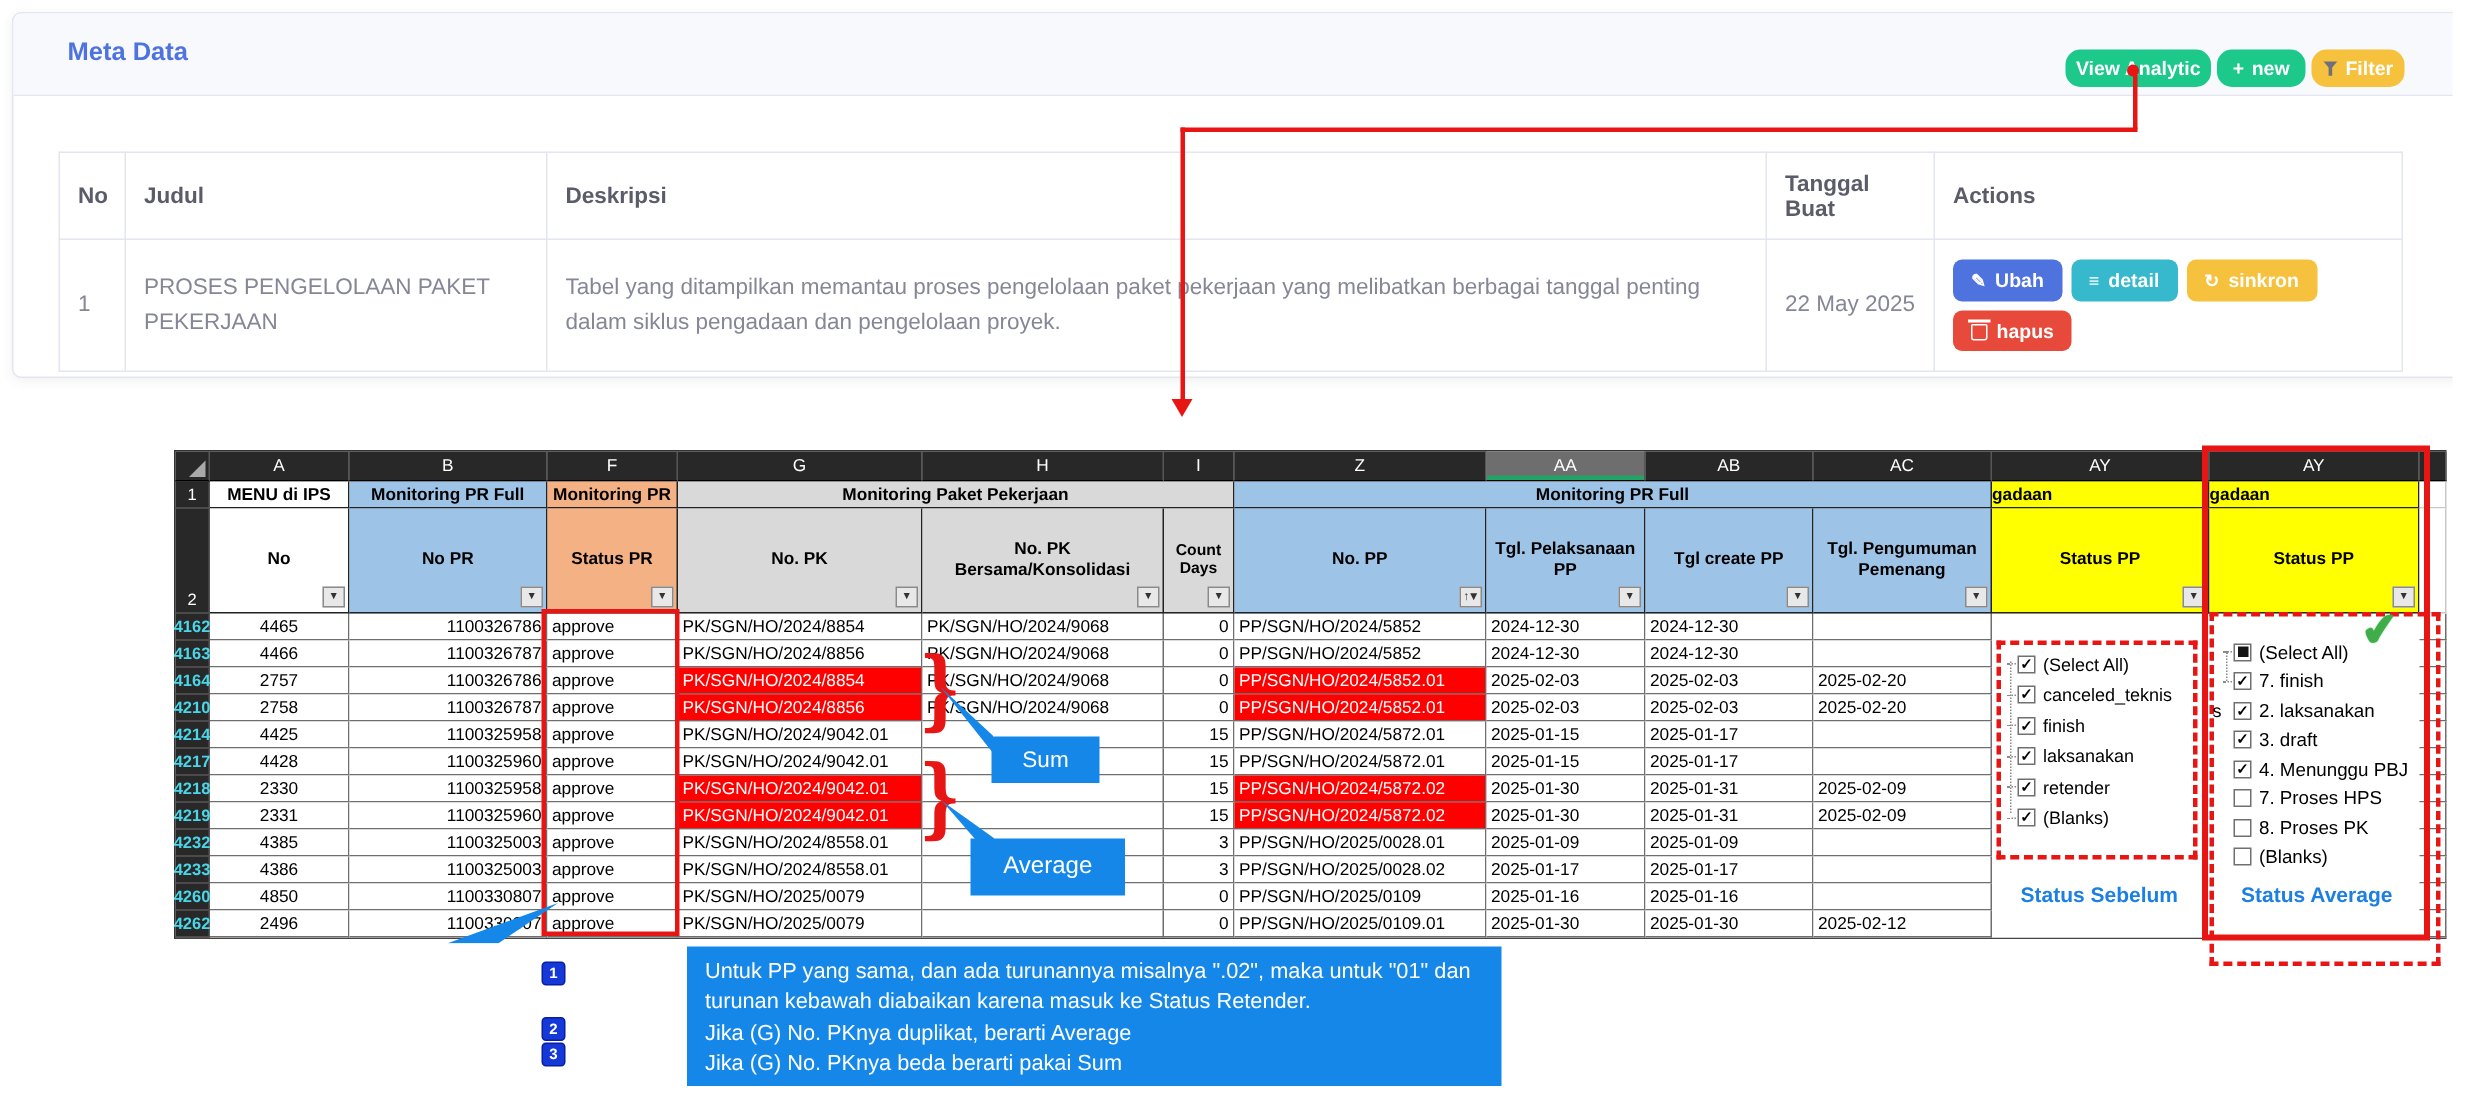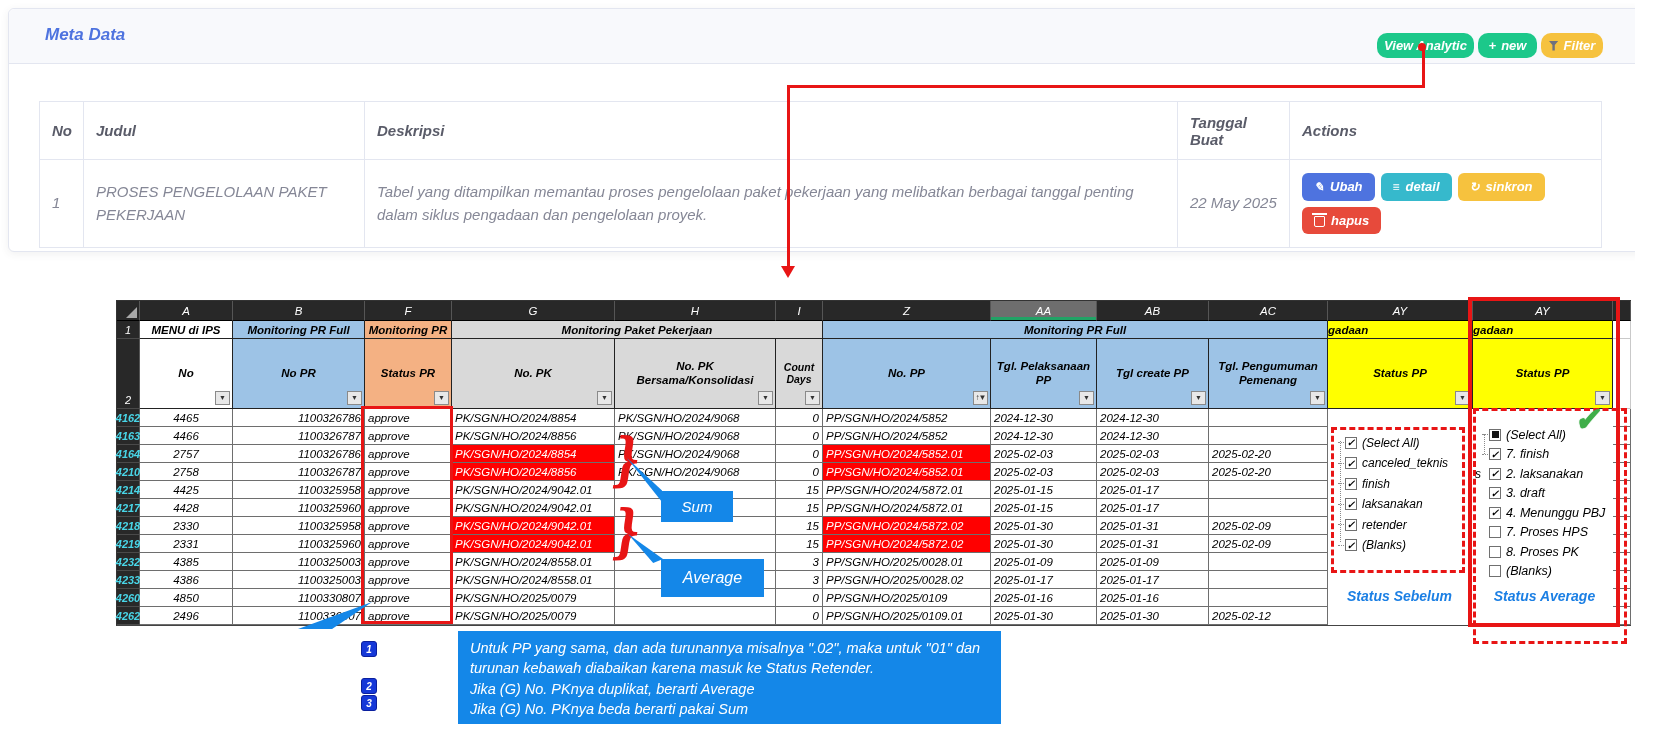--- a/index.html
+++ b/index.html
@@ -1,17 +1,17 @@
 <!DOCTYPE html>
 <html style="--green: #1cc88a; --yellow: #f6c23e; --blue: #4e73df; --teal: #36b9cc; --red-button: #e74a3b; --callout-blue: #1487e8; --excel-blue: #9DC3E6; --excel-orange: #F4B183; --excel-gray: #D9D9D9; --excel-yellow: #FFFF00; --highlight-red: #FF0000; --annotation-red: #e81515;"><head>
 <meta charset="utf-8">
 <style>
   html,body{margin:0;padding:0;background:#fff;}
   .stage{position:relative;width:1635px;height:736px;background:#fff;overflow:hidden;
-         font-family:"Liberation Sans",sans-serif;color:#333;font-style:italic;}
+         font-family:"Liberation Sans",sans-serif;color:#333;}
   
   .card{position:absolute;left:8px;top:8px;width:1636px;height:242px;background:#fff;
         border:1px solid #e3e6f0;border-radius:6px;box-shadow:0 2px 8px rgba(58,59,69,.08);z-index:1;}
   .card-h{height:54px;background:#f8f9fc;border-bottom:1px solid #e3e6f0;border-radius:6px 6px 0 0;position:relative;}
   .card-title{position:absolute;left:36px;top:16px;font-size:17px;font-weight:700;color:#4e73df;}
   .topbtn{position:absolute;top:24px;height:25px;border-radius:10px;color:#fff;font-weight:700;
           font-size:13px;display:flex;align-items:center;justify-content:center;gap:5px;cursor:pointer;box-sizing:border-box;}
   .btn-va{left:1368px;width:97px;background:#1cc88a;}
   .btn-new{left:1469px;width:59px;background:#1cc88a;}
   .btn-filter{left:1532px;width:62px;background:#f6c23e;}
@@ -99,21 +99,21 @@
   .gcheck{left:1574px;top:402px;font-size:30px;font-weight:700;color:#3fae49;transform:rotate(-6deg);
       text-shadow:0 0 1px #3fae49;}
   .strays{left:1475px;top:467px;font-size:12px;color:#000;}
   .brace{font-family:"DejaVu Serif",serif;color:#e81515;font-size:58px;line-height:44px;
       transform:scaleX(.75);font-weight:700;}
   .br1{left:608px;top:437px;}
   .br2{left:608px;top:509px;}
   .callout{background:#1487e8;color:#fff;display:flex;align-items:center;justify-content:center;
       text-align:center;box-sizing:border-box;}
   .sumbox{left:661px;top:491px;width:72px;height:31px;font-size:15px;}
-  .avgbox{left:647px;top:559px;width:103px;height:38px;font-size:16px;margin-left:14px;}
+  .avgbox{left:647px;top:559px;width:103px;height:38px;font-size:16px;}
   .wedge{background:#1487e8;}
   .w-sum{left:627px;top:458px;width:35px;height:44px;clip-path:polygon(0 0,100% 74%,100% 100%);}
   .w-avg{left:628px;top:534px;width:35px;height:29px;clip-path:polygon(0 0,100% 86%,72% 100%);}
   .mengbox{left:148px;top:627px;width:182px;height:97px;font-size:14px;line-height:1.45;padding:8px 6px;}
   .w-meng{left:298px;top:602px;width:74px;height:27px;clip-path:polygon(100% 0,0 100%,46% 100%);}
   .notebox{left:458px;top:631px;width:543px;height:93px;background:#1487e8;color:#fff;font-size:14.5px;
       line-height:1.4;padding:7px 12px;box-sizing:border-box;}
   .badge{position:absolute;width:16px;height:16px;background:#1538d8;border:1px solid #0a1f9e;border-radius:3px;
       color:#fff;font-size:10px;font-weight:700;display:flex;align-items:center;justify-content:center;
       box-sizing:border-box;z-index:8;}

